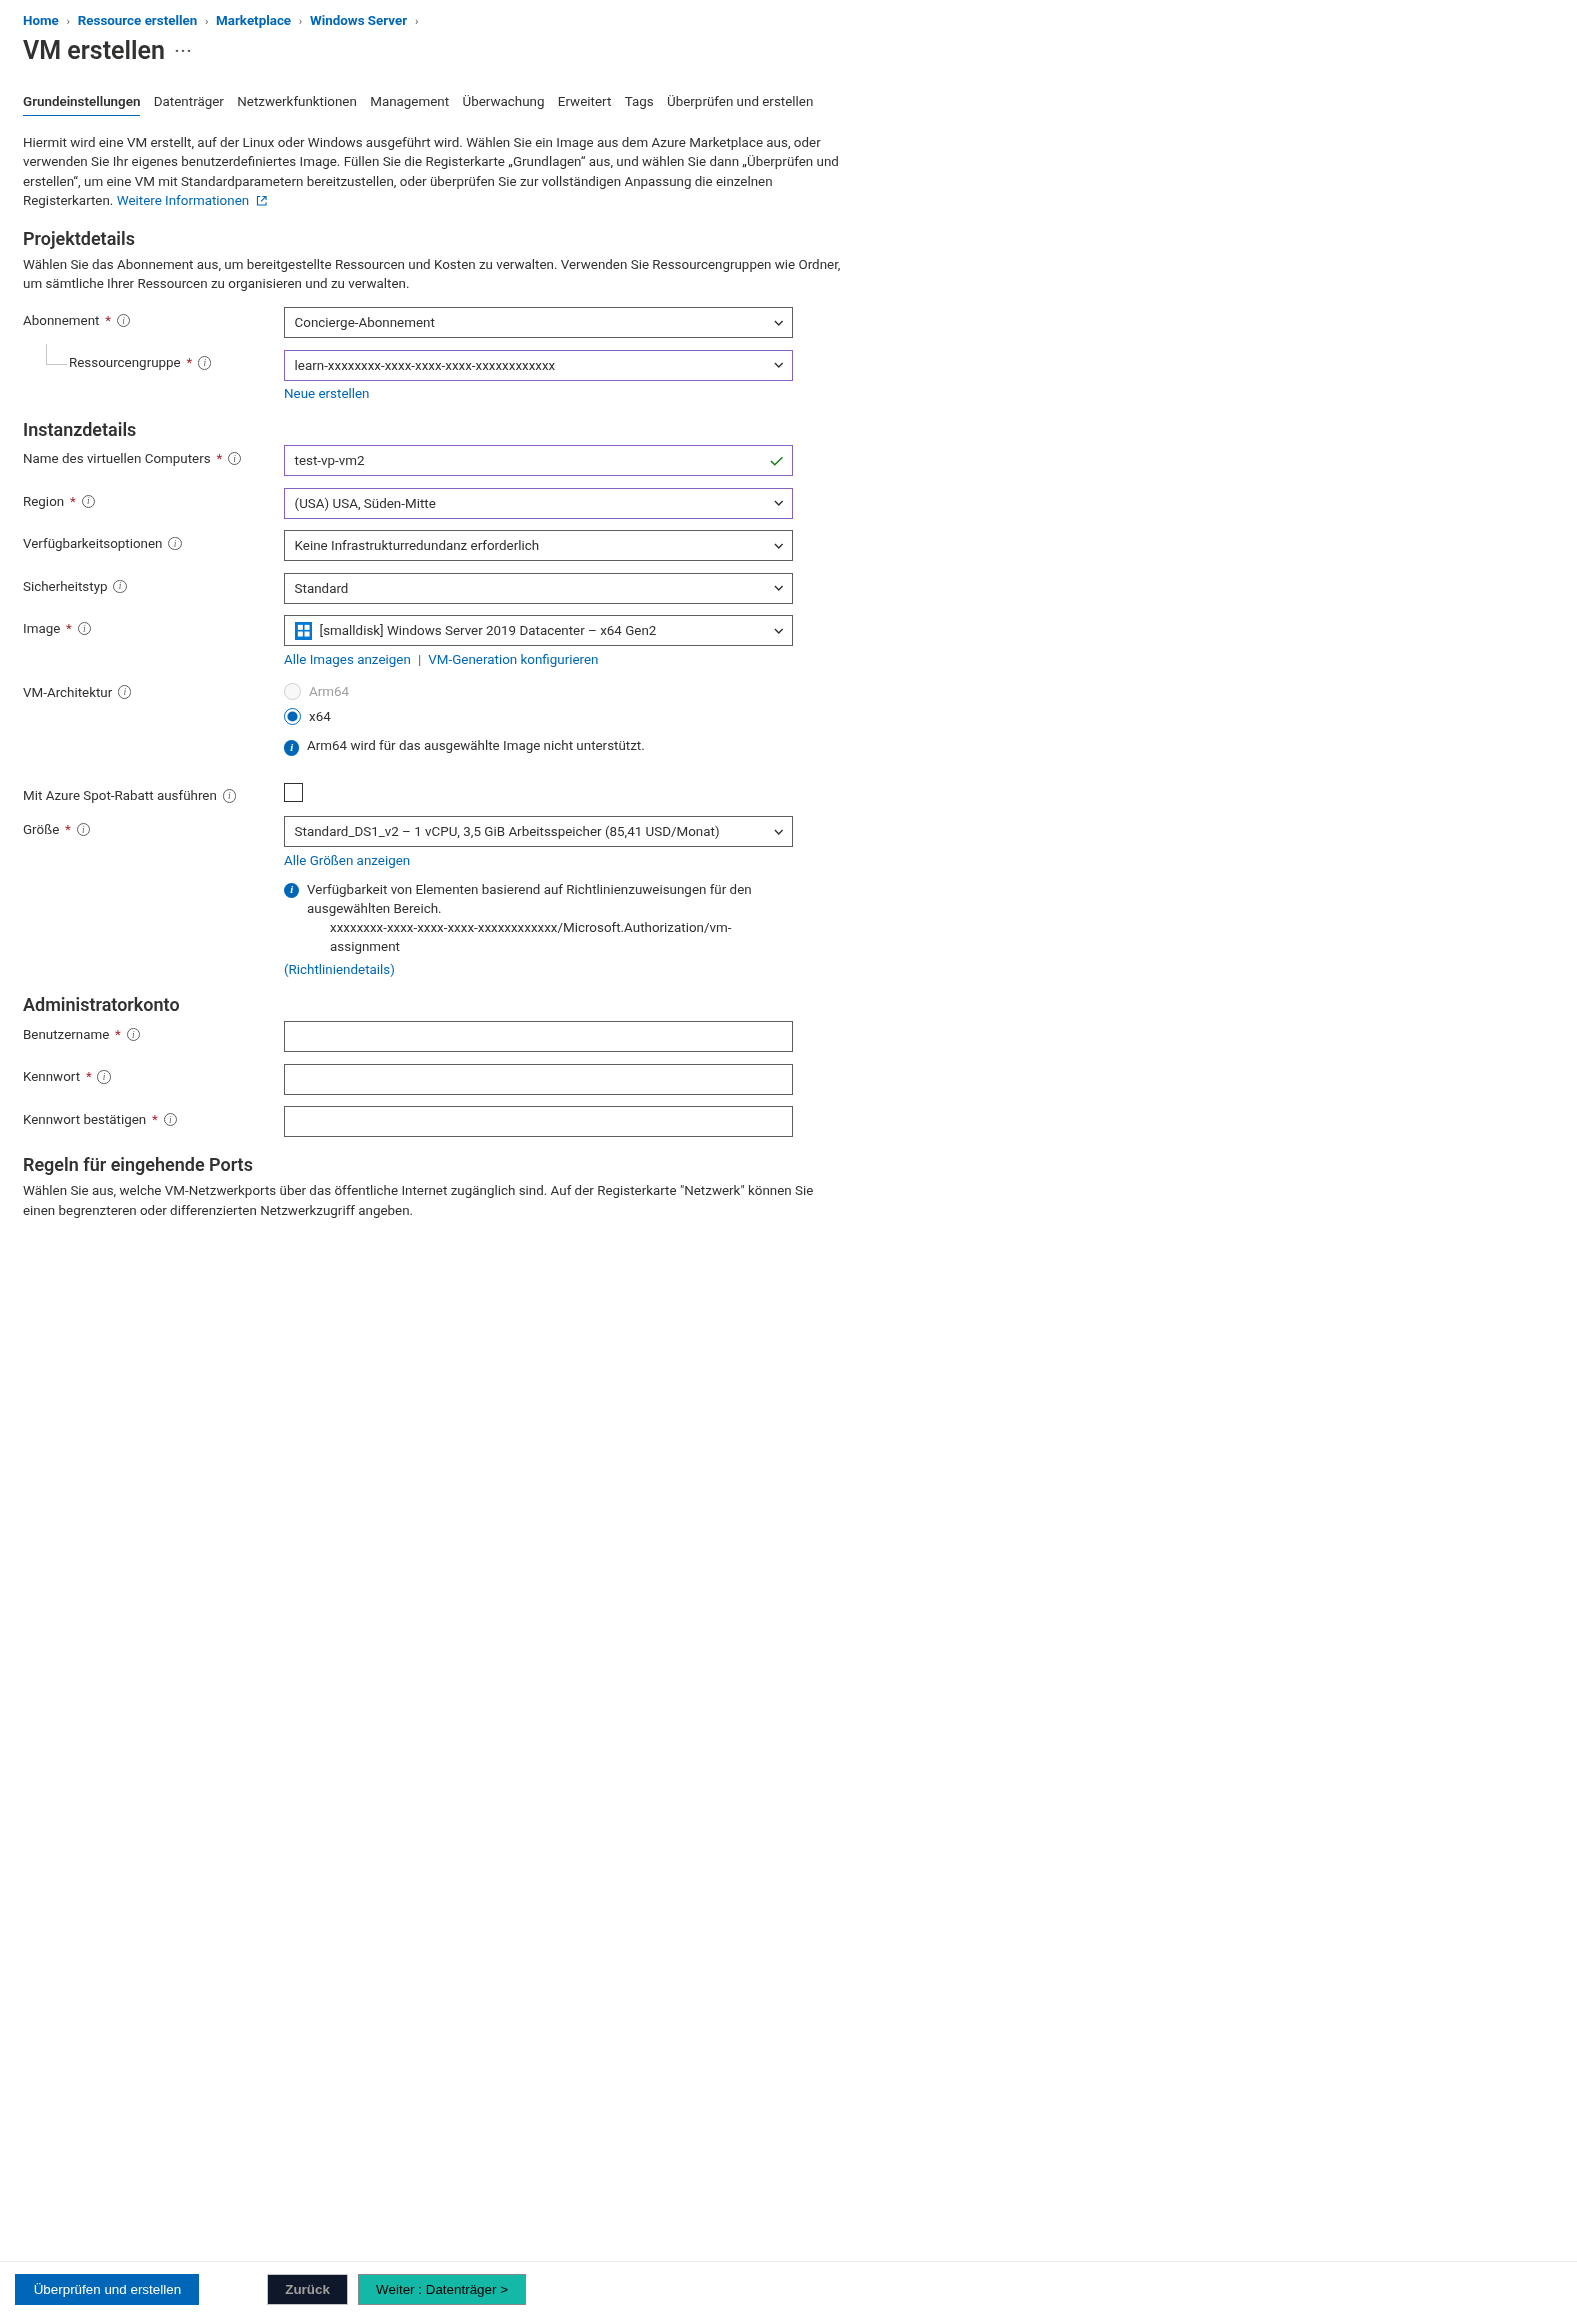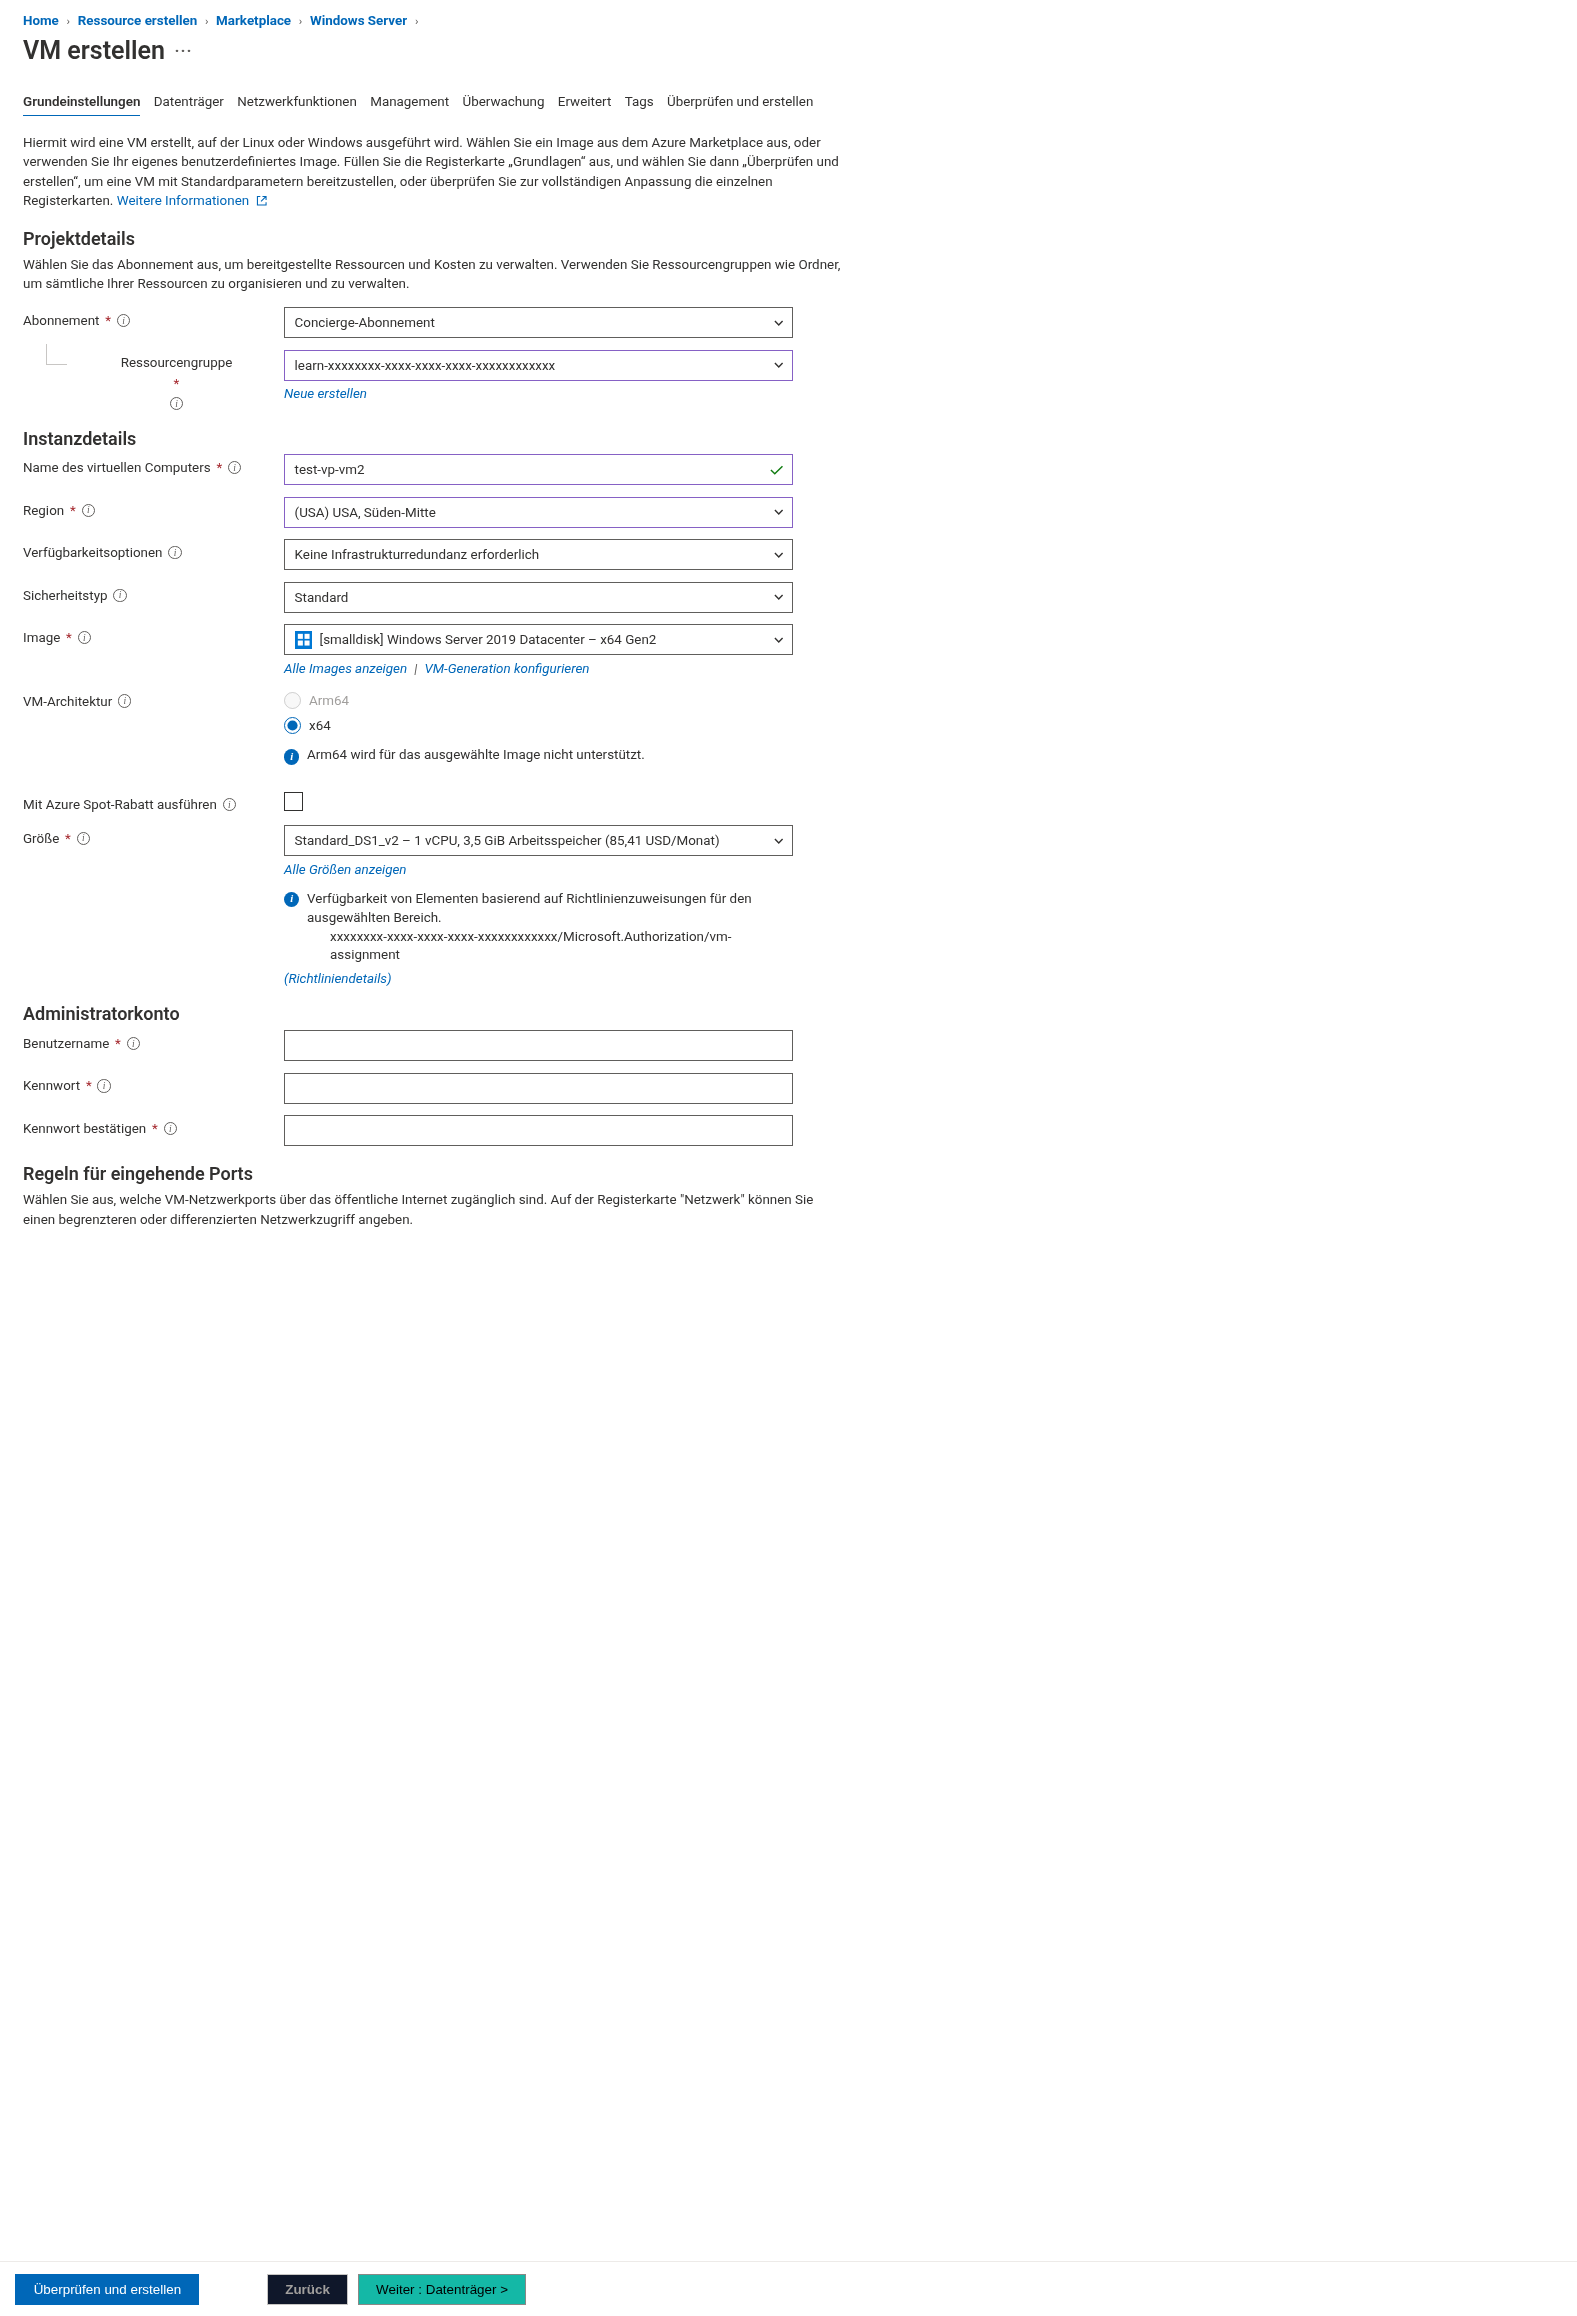--- a/index.html
+++ b/index.html
@@ -19,35 +19,35 @@
   .tabs { display: flex; gap: 13.4px; border-bottom: none; margin-bottom: 17.3px; flex-wrap: wrap; }
   .tab { padding: 5.8px 0; color: #323130; cursor: pointer; border-bottom: 1.9px solid transparent; }
   .tab.active { border-bottom: 1.9px solid #0067b8; font-weight: 600; }
   .intro { color: #323130; line-height: 1.45; margin-bottom: 11.5px; }
   .link { color: #0067b8; text-decoration: none; cursor: pointer; }
   .ext-icon { display:inline-block; width:11.5px; height:11.5px; margin-left:3.8px; vertical-align: -1px; }
   h3 { font-size: 18px; font-weight: 600; margin: 17.3px 0 5.8px 0; }
   .sub { color: #323130; line-height: 1.45; margin-bottom: 13.4px; }
   .row { display: flex; align-items: flex-start; margin-bottom: 11.5px; }
   .label-col { width: 261px; flex-shrink: 0; padding-top: 5.8px; display: flex; align-items: center; gap: 5.8px; }
-  .label-col.indent { padding-left: 46px; position: relative; flex-direction: column; }
+  .label-col.indent { padding-left: 46px; position: relative; }
   .indent-line { position: absolute; left: 23px; top: -5.8px; width: 21px; height: 21px; border-left: 1px solid #c8c6c4; border-bottom: 1px solid #c8c6c4; }
   .req { color: #a4262c; }
   .info-icon { width: 13.4px; height: 13.4px; color: #605e5c; border: 1px solid #605e5c; border-radius: 50%; display: inline-flex; align-items: center; justify-content: center; font-size: 9.6px; line-height: 1; cursor: default; font-style: italic; font-family: serif; }
   .field-col { flex: 1; max-width: 509px; border-radius: 10px; }
   .select, .text-input {
     width: 100%; height: 31px; border: 1px solid #605e5c; padding: 0 29px 0 9.6px;
     font-size: 13.4px; background: #fff; position: relative; display: flex; align-items: center;
     cursor: pointer;
   }
   .text-input { cursor: text; padding-right: 9.6px; }
   .select.accent, .text-input.accent { border-color: #8661c5; }
   .select .chevron { position: absolute; right: 7.7px; top: 50%; transform: translateY(-50%); color: #323130; }
   .text-input .check { position: absolute; right: 7.7px; top: 50%; transform: translateY(-50%); color: #107c10; }
-  .sublink-row { margin-top: 5.8px; font-size: 13.4px; font-style: italic; }
+  .sublink-row { margin-top: 5.8px; font-size: 13.4px; }
   .sublink-row .sep { color: #605e5c; margin: 0 3.8px; }
   .image-sel { display:flex; align-items:center; gap:7.7px; }
   .win-icon { width:17.3px; height:17.3px; background:#0078d4; display:inline-flex; align-items:center; justify-content:center; }
   .win-icon svg { width:13.4px; height:13.4px; }
   .radios { display: flex; flex-direction: column; gap: 7.7px; margin-top: 3.8px; }
   .radio { display: flex; align-items: center; gap: 7.7px; cursor: pointer; }
   .radio input { width:17.3px; height:17.3px; accent-color:#0067b8; }
   .radio.disabled { color: #a19f9d; cursor: default; }
   .radio.disabled input { border-color:#a19f9d; }
   .info-line { display:flex; gap:7.7px; align-items:flex-start; margin-top:13.4px; }

